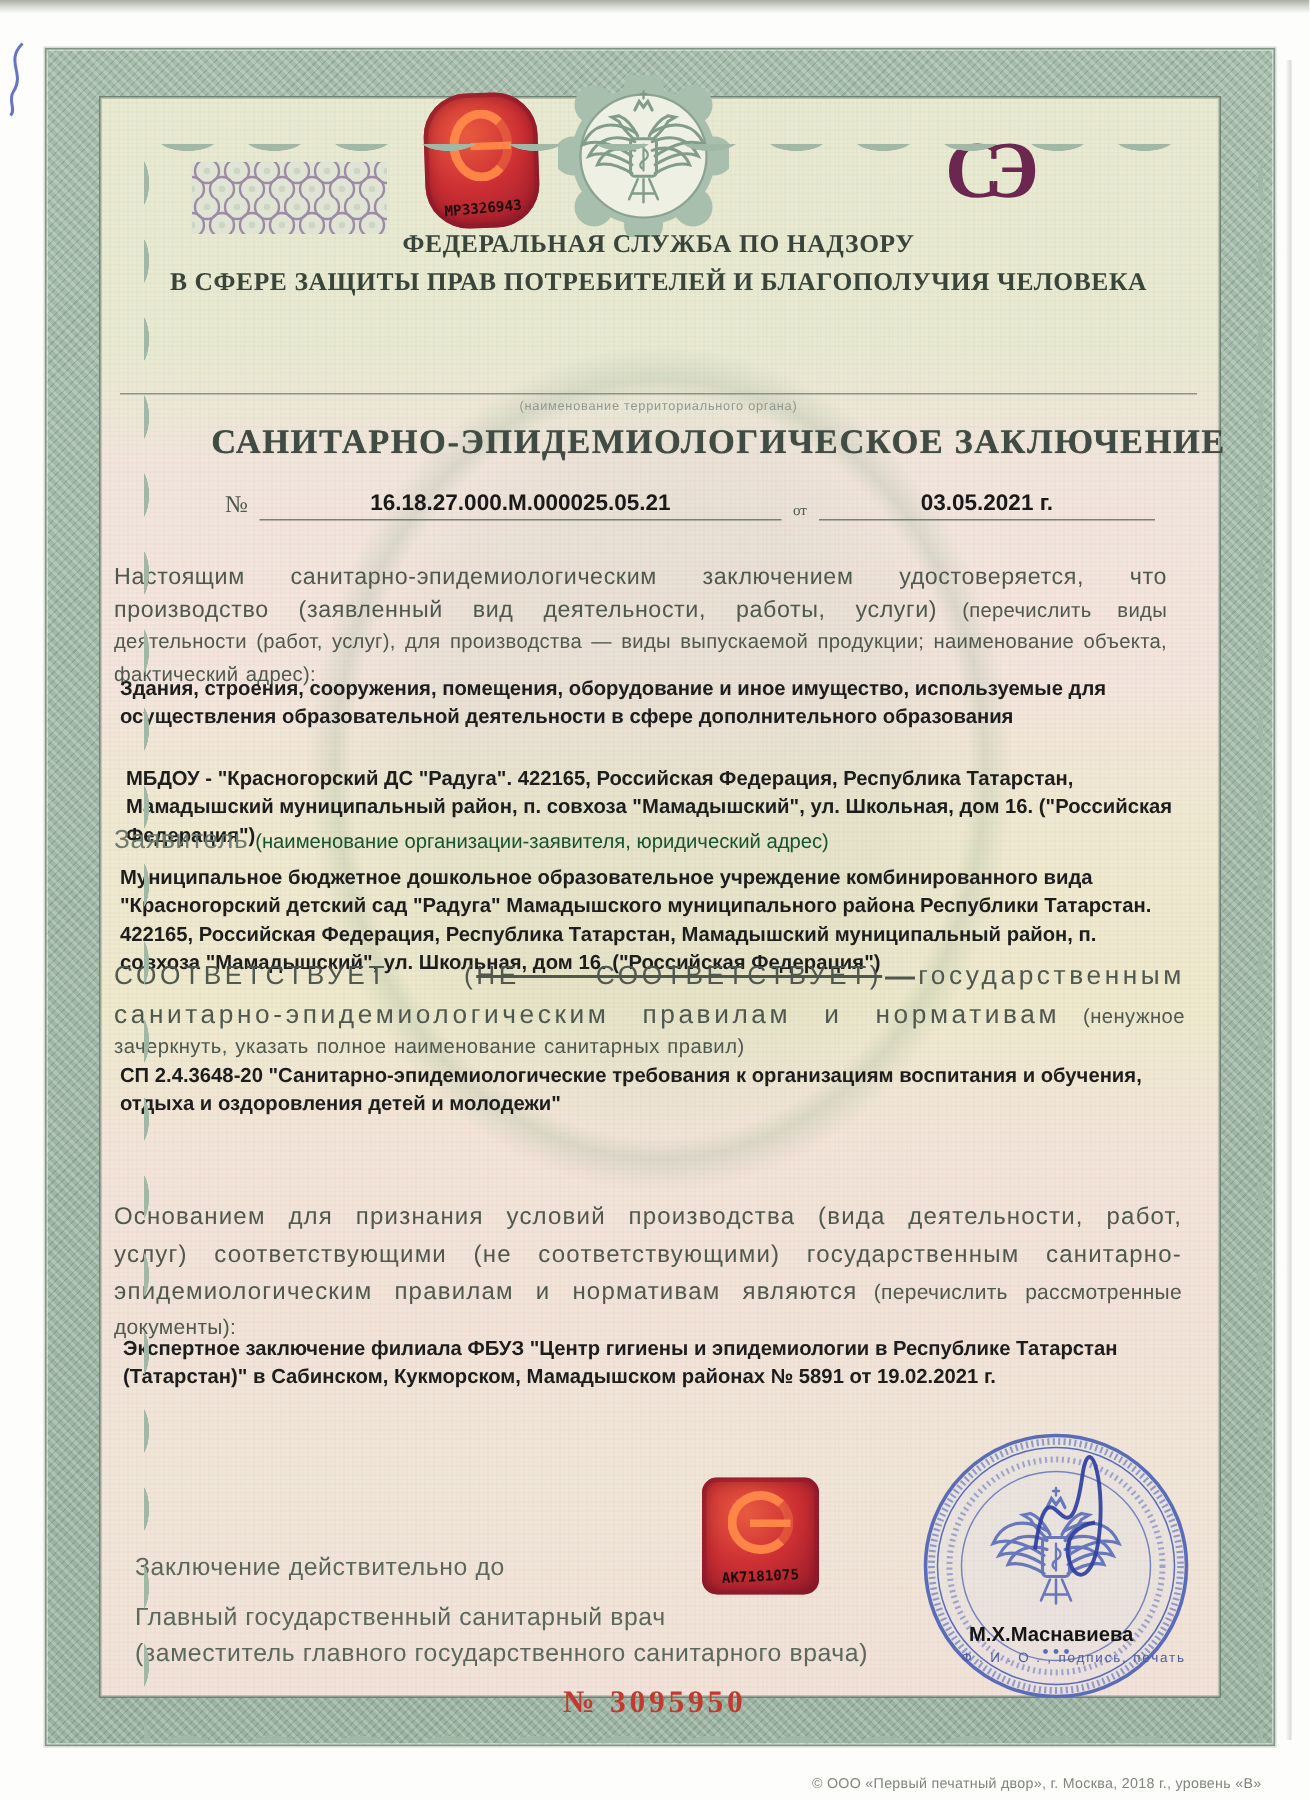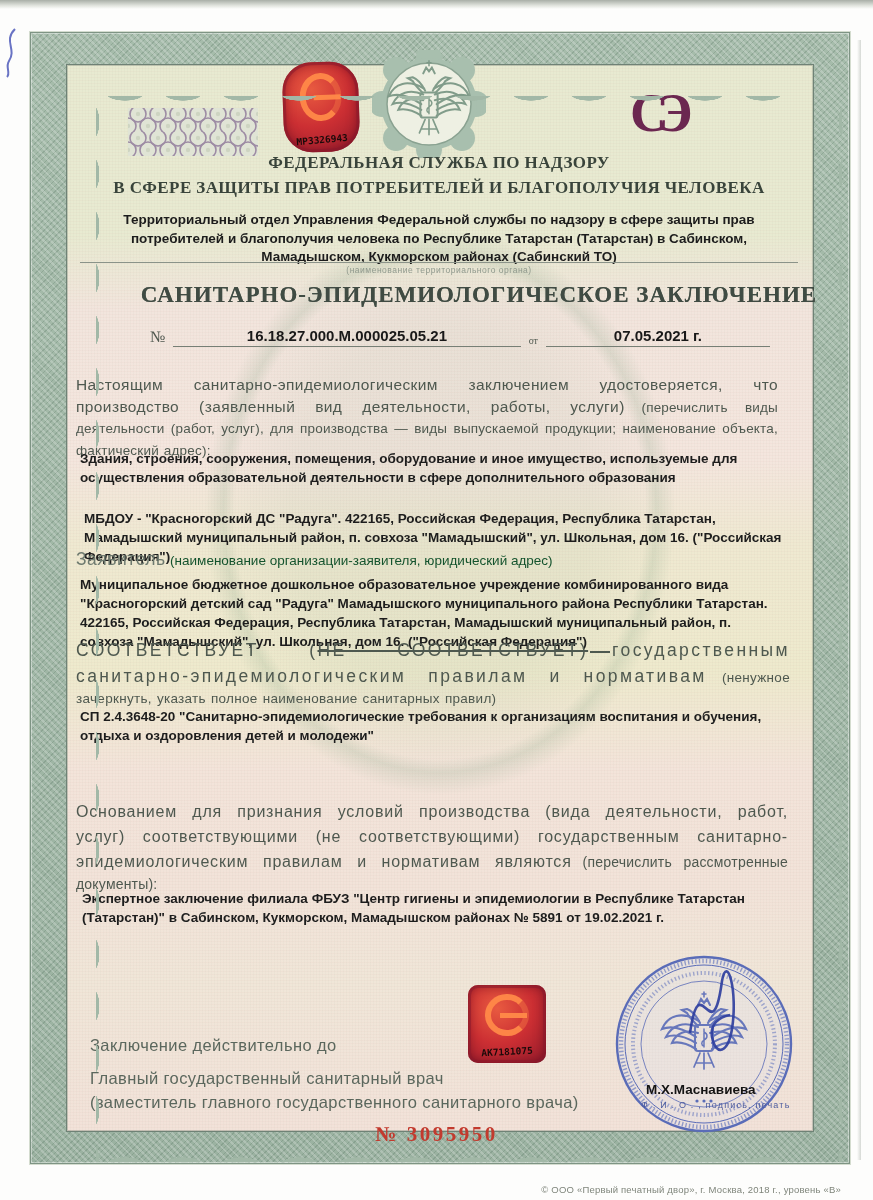--- a/index.html
+++ b/index.html
@@ -167,31 +167,30 @@
     <ellipse cx="57" cy="54" rx="42" ry="41" fill="#eef0e3" stroke="#8aa291" stroke-width="1.5"></ellipse>
     <g transform="translate(9,8) scale(0.96)" color="#7c9886" opacity=".95">
         <use href="#dheagle"></use>
       </g>
   </svg>
 
   <div class="se">СЭ</div>
 
   <div class="agency ctr serifb" style="top:153px;">ФЕДЕРАЛЬНАЯ СЛУЖБА ПО НАДЗОРУ</div>
   <div class="agency ctr serifb" style="top:178px;">В СФЕРЕ ЗАЩИТЫ ПРАВ ПОТРЕБИТЕЛЕЙ И БЛАГОПОЛУЧИЯ  ЧЕЛОВЕКА</div>
-  <div class="terr ctr" style="top:211px;">Территориальный отдел Управления Федеральной службы по надзору в сфере защиты прав потребителей и благополучия человека по Республике Татарстан (Татарстан) в Сабинском, Мамадышском, Кукморском районах (Сабинский ТО)</div>
   <div class="sepline" style="top:262px;"></div>
   <div class="sepcap ctr" style="top:265px;">(наименование территориального органа)</div>
 
   <div class="title ctr serifb" style="top:282px;">САНИТАРНО-ЭПИДЕМИОЛОГИЧЕСКОЕ ЗАКЛЮЧЕНИЕ</div>
 
   <div class="numrow">
     <span class="lbl">№</span>
     <span class="fill f1">16.18.27.000.М.000025.05.21</span>
     <span class="lbl" style="font-size:10px;">от</span>
-    <span class="fill f2">07.05.2021 г.</span>
+    <span class="fill f2">03.05.2021 г.</span>
   </div>
 
   <div class="formtxt" style="position:absolute;left:76px;top:374px;width:702px;">
     <span class="fb">Настоящим санитарно-эпидемиологическим заключением удостоверяется, что производство (заявленный вид деятельности, работы, услуги)</span>
     <span class="fs">(перечислить виды деятельности (работ, услуг), для производства — виды выпускаемой продукции; наименование объекта, фактический адрес):</span>
   </div>
   <div class="filled" style="position:absolute;left:80px;top:449px;width:700px;">Здания, строения, сооружения, помещения, оборудование и иное имущество, используемые для осуществления образовательной деятельности в сфере дополнительного образования</div>
   <div class="filled" style="position:absolute;left:84px;top:509px;width:700px;">МБДОУ - "Красногорский ДС "Радуга". 422165, Российская Федерация, Республика Татарстан, Мамадышский муниципальный район, п. совхоза "Мамадышский", ул. Школьная, дом 16. ("Российская Федерация")</div>
 
   <div style="position:absolute;left:76px;top:549px;width:710px;">

